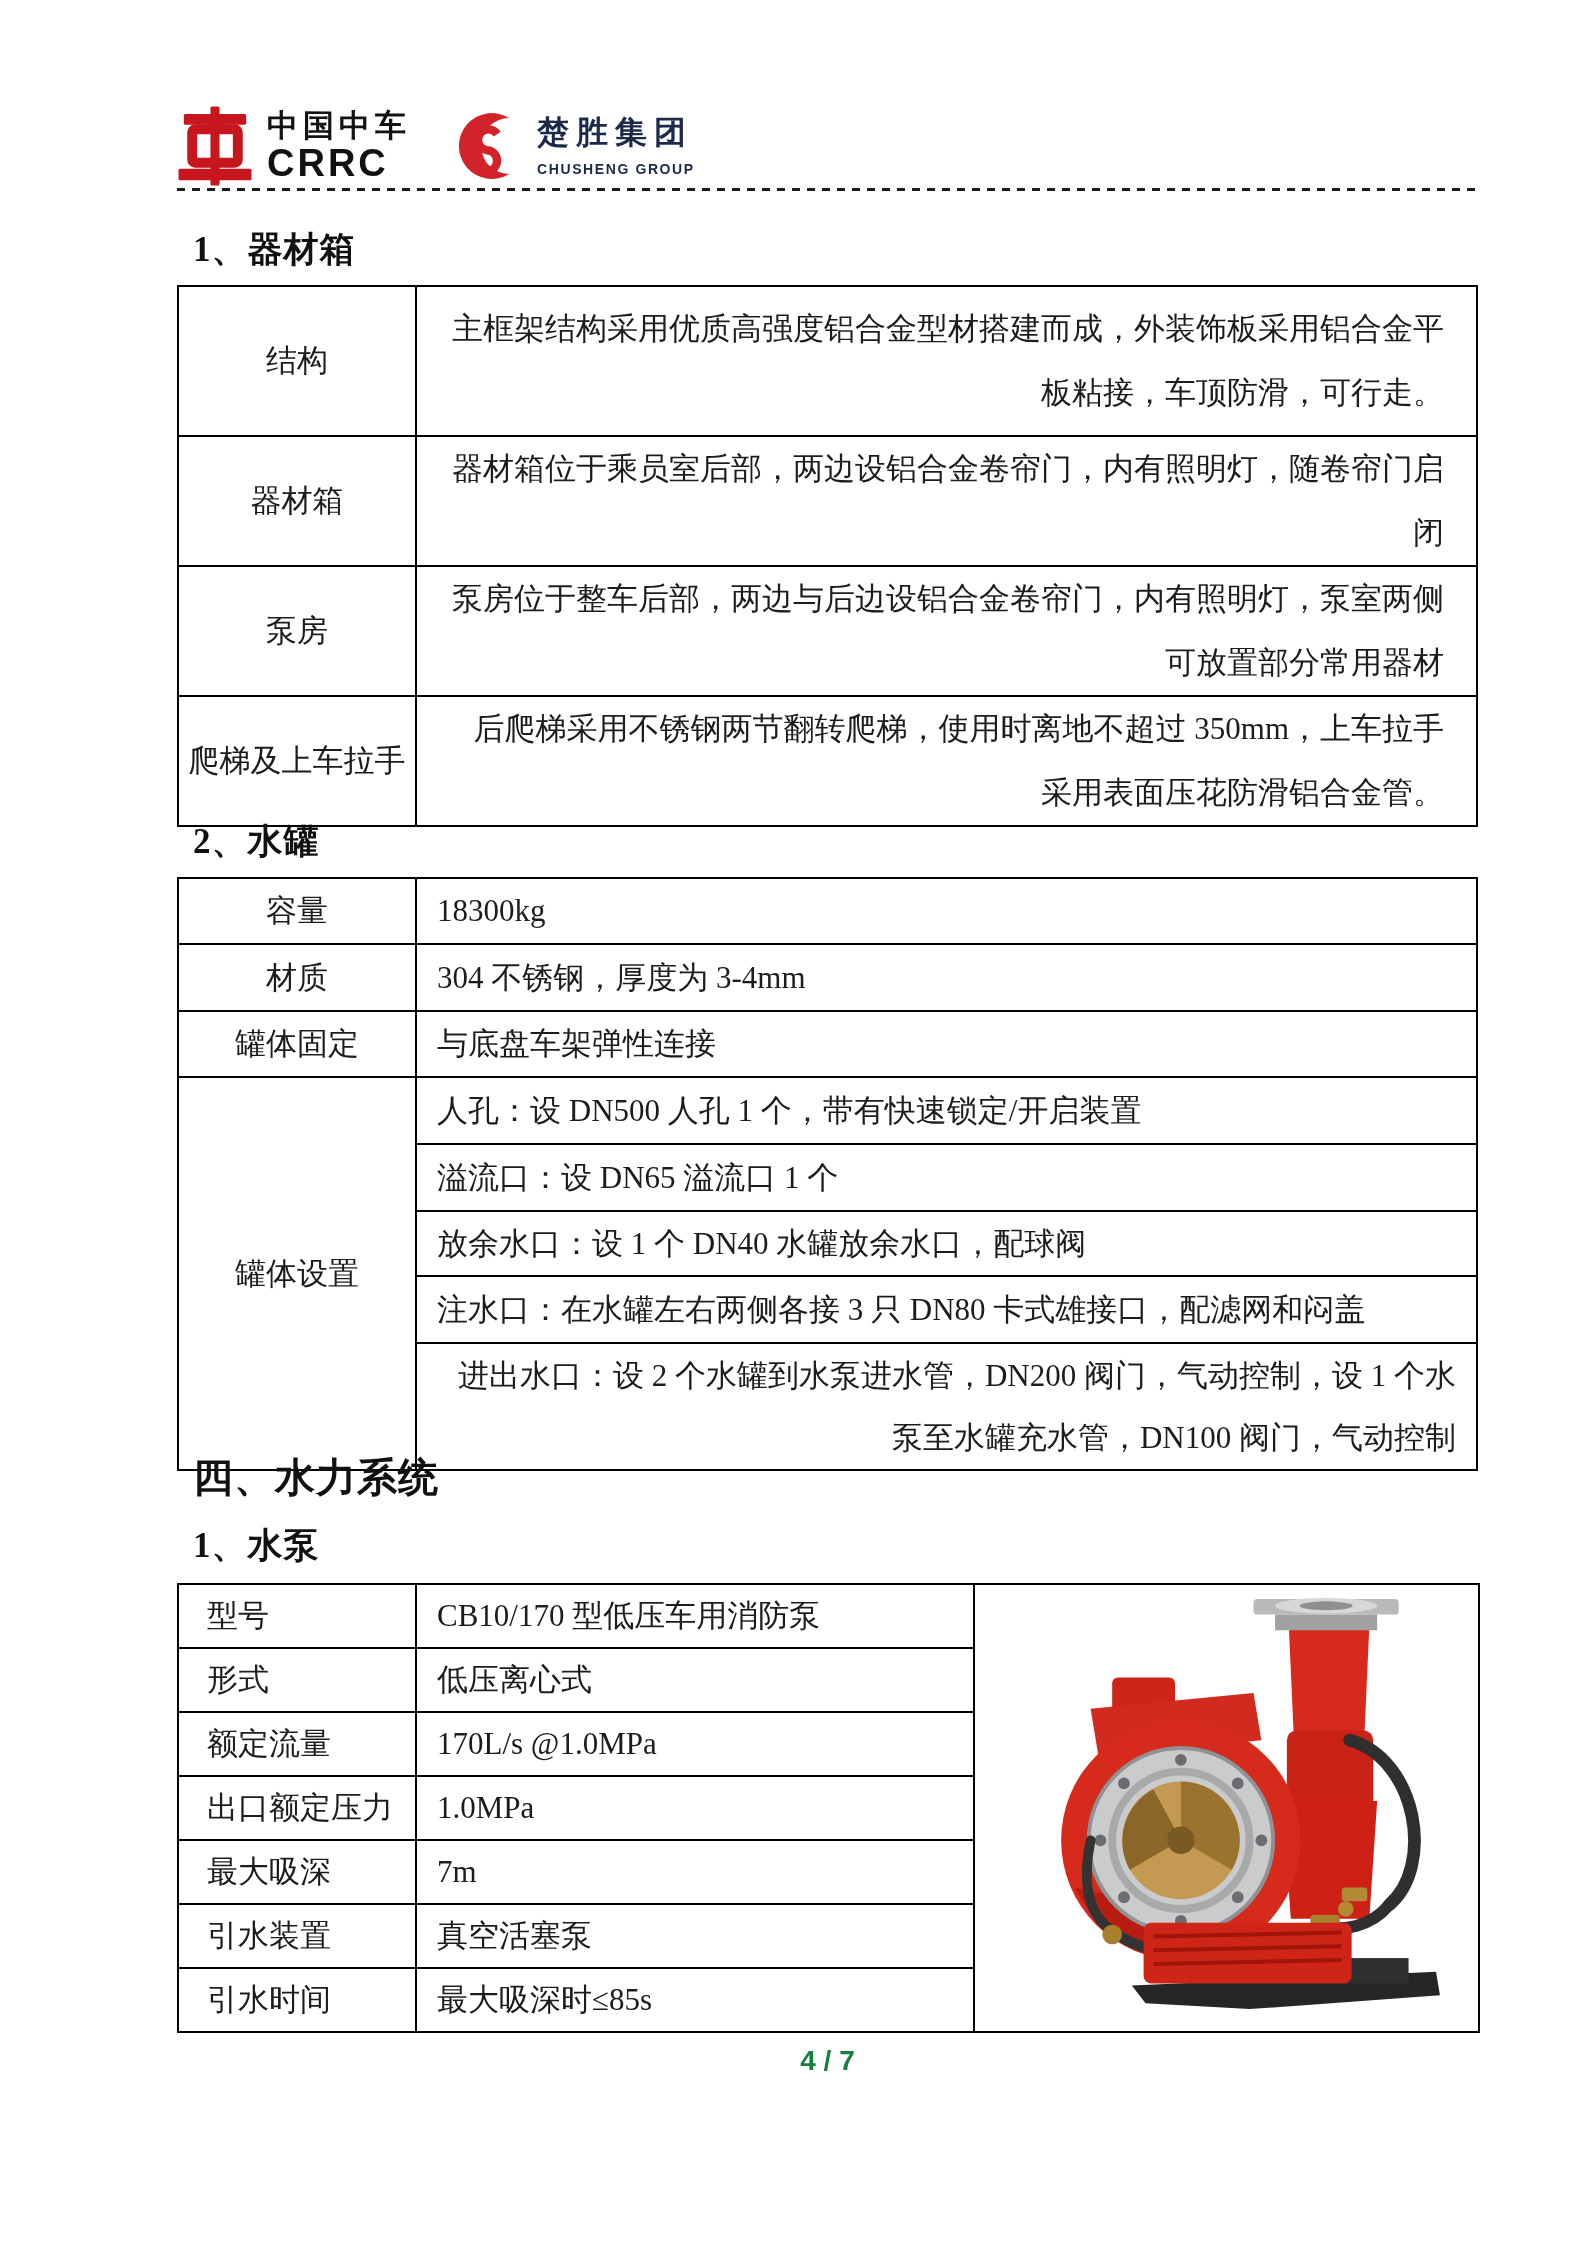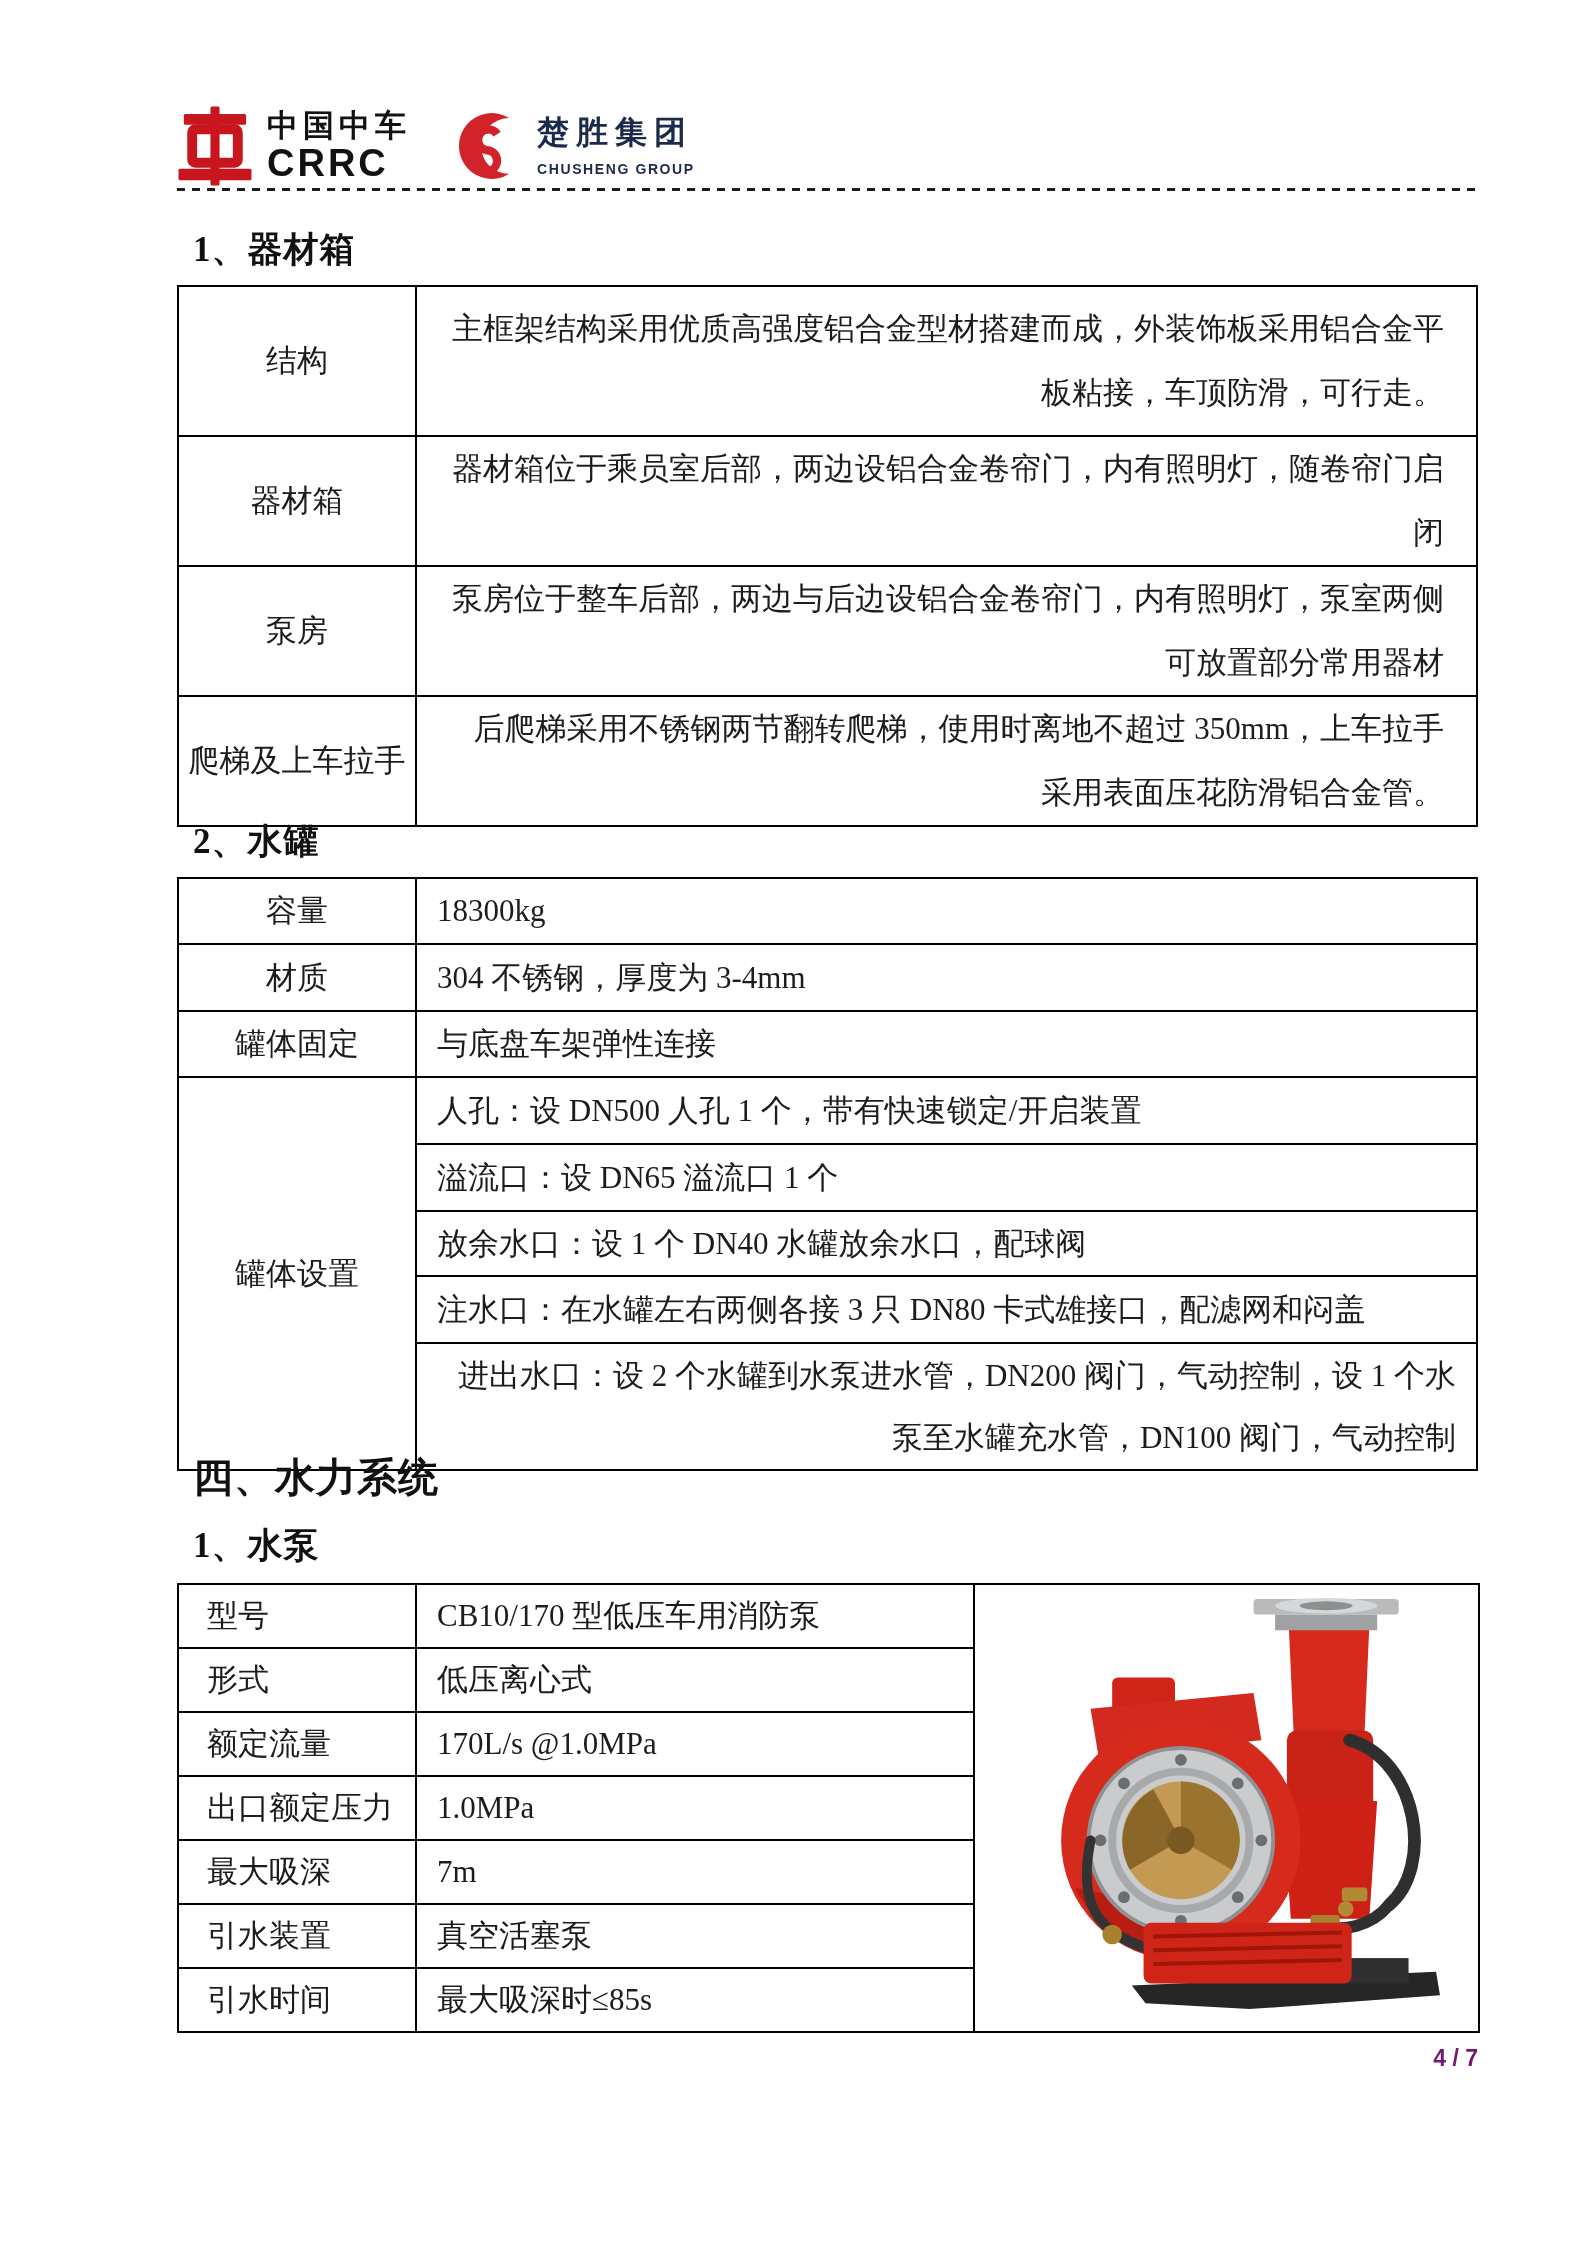--- a/index.html
+++ b/index.html
@@ -52,22 +52,22 @@
   .t2 tr:nth-child(8) td { height:125px; }
   .t2 td.txt2 { padding:0 20px; line-height:62px; text-align:right; }
   
   .t3 col.c1 { width:238px; }
   .t3 col.c2 { width:558px; }
   .t3 col.c3 { width:505px; }
   .t3 td { height:62px; }
   .t3 td.lbl3 { text-align:left; padding:0 9px 0 28px; }
   .t3 td.imgcell { text-align:center; vertical-align:middle; padding:0; background:#fff; }
   
-  .footer { position:absolute; left:177px; top:2045px; width:1301px; text-align:right;
-            font-family:"Liberation Sans",sans-serif; font-weight:bold; font-size:23px; color:#701a75; }
+  .footer { position:absolute; left:177px; top:2045px; width:1301px; text-align:center;
+            font-family:"Liberation Sans",sans-serif; font-weight:bold; font-size:28px; color:#15803d; }
 </style>
 </head>
 <body>
 
 <div class="page">
 
   <div class="header">
     <div class="logo-block">
       <svg width="76" height="80" viewBox="0 0 100 104" aria-hidden="true">
         <g fill="#C8161E">

